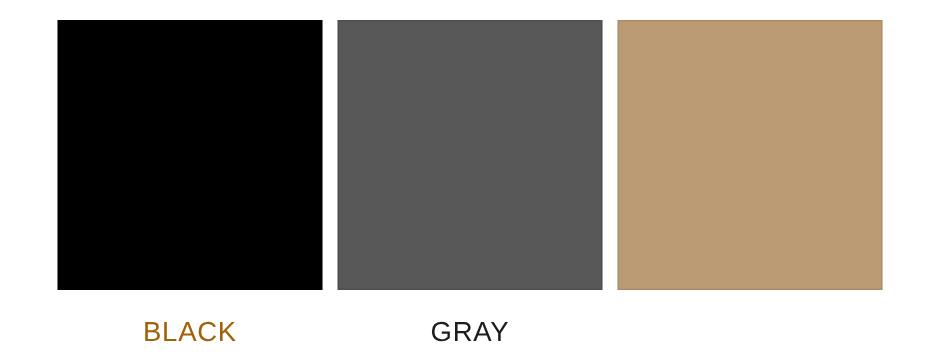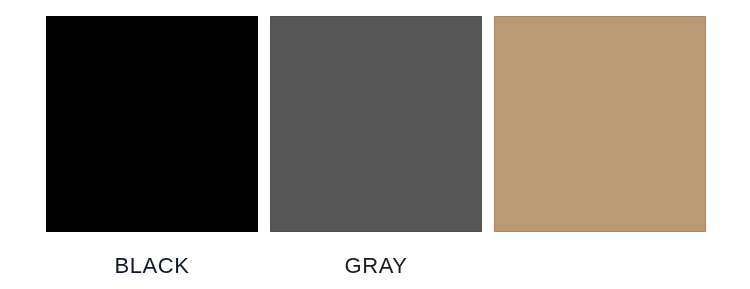--- a/index.html
+++ b/index.html
@@ -54,21 +54,21 @@
     white-space: nowrap;
   }
 </style>
 </head>
 <body style="background: rgb(255, 255, 255);">
 
 <div class="palette">
 
   <div class="swatch-cell">
     <div class="swatch-chip" style="background-color: rgb(0, 0, 0); border-color: rgba(0, 0, 0, 0.1);"></div>
-    <div class="swatch-label" style="color: #0f172a;">BLACK</div>
+    <div class="swatch-label" style="color: #a16207;">BLACK</div>
   </div>
 
   <div class="swatch-cell">
     <div class="swatch-chip" style="background-color: rgb(87, 87, 87); border-color: rgba(0, 0, 0, 0.1);"></div>
     <div class="swatch-label" style="color: rgb(28, 28, 28);">GRAY</div>
   </div>
 
   <div class="swatch-cell">
     <div class="swatch-chip" style="background-color: rgb(186, 154, 114); border-color: rgba(0, 0, 0, 0.1);"></div>
   </div>

